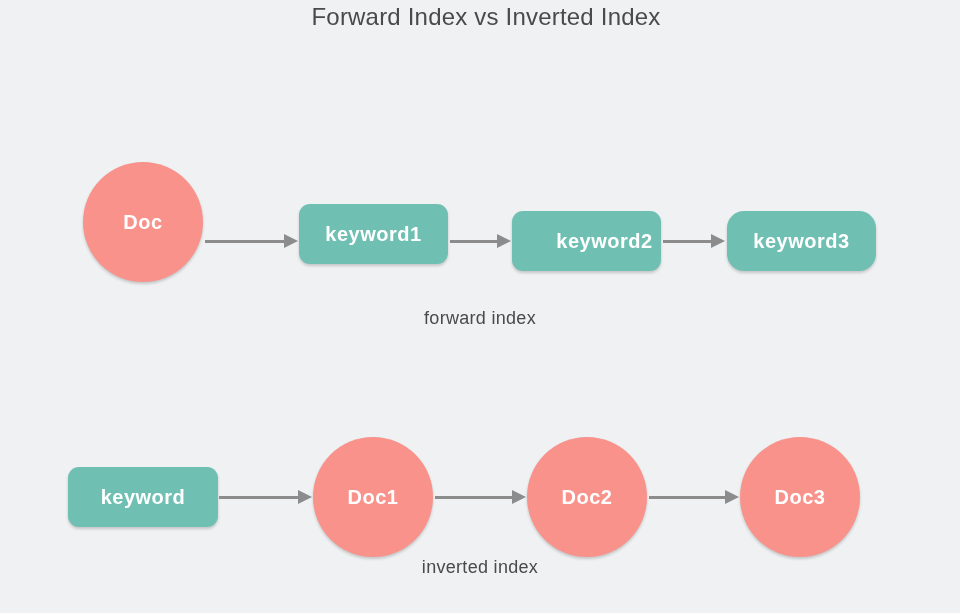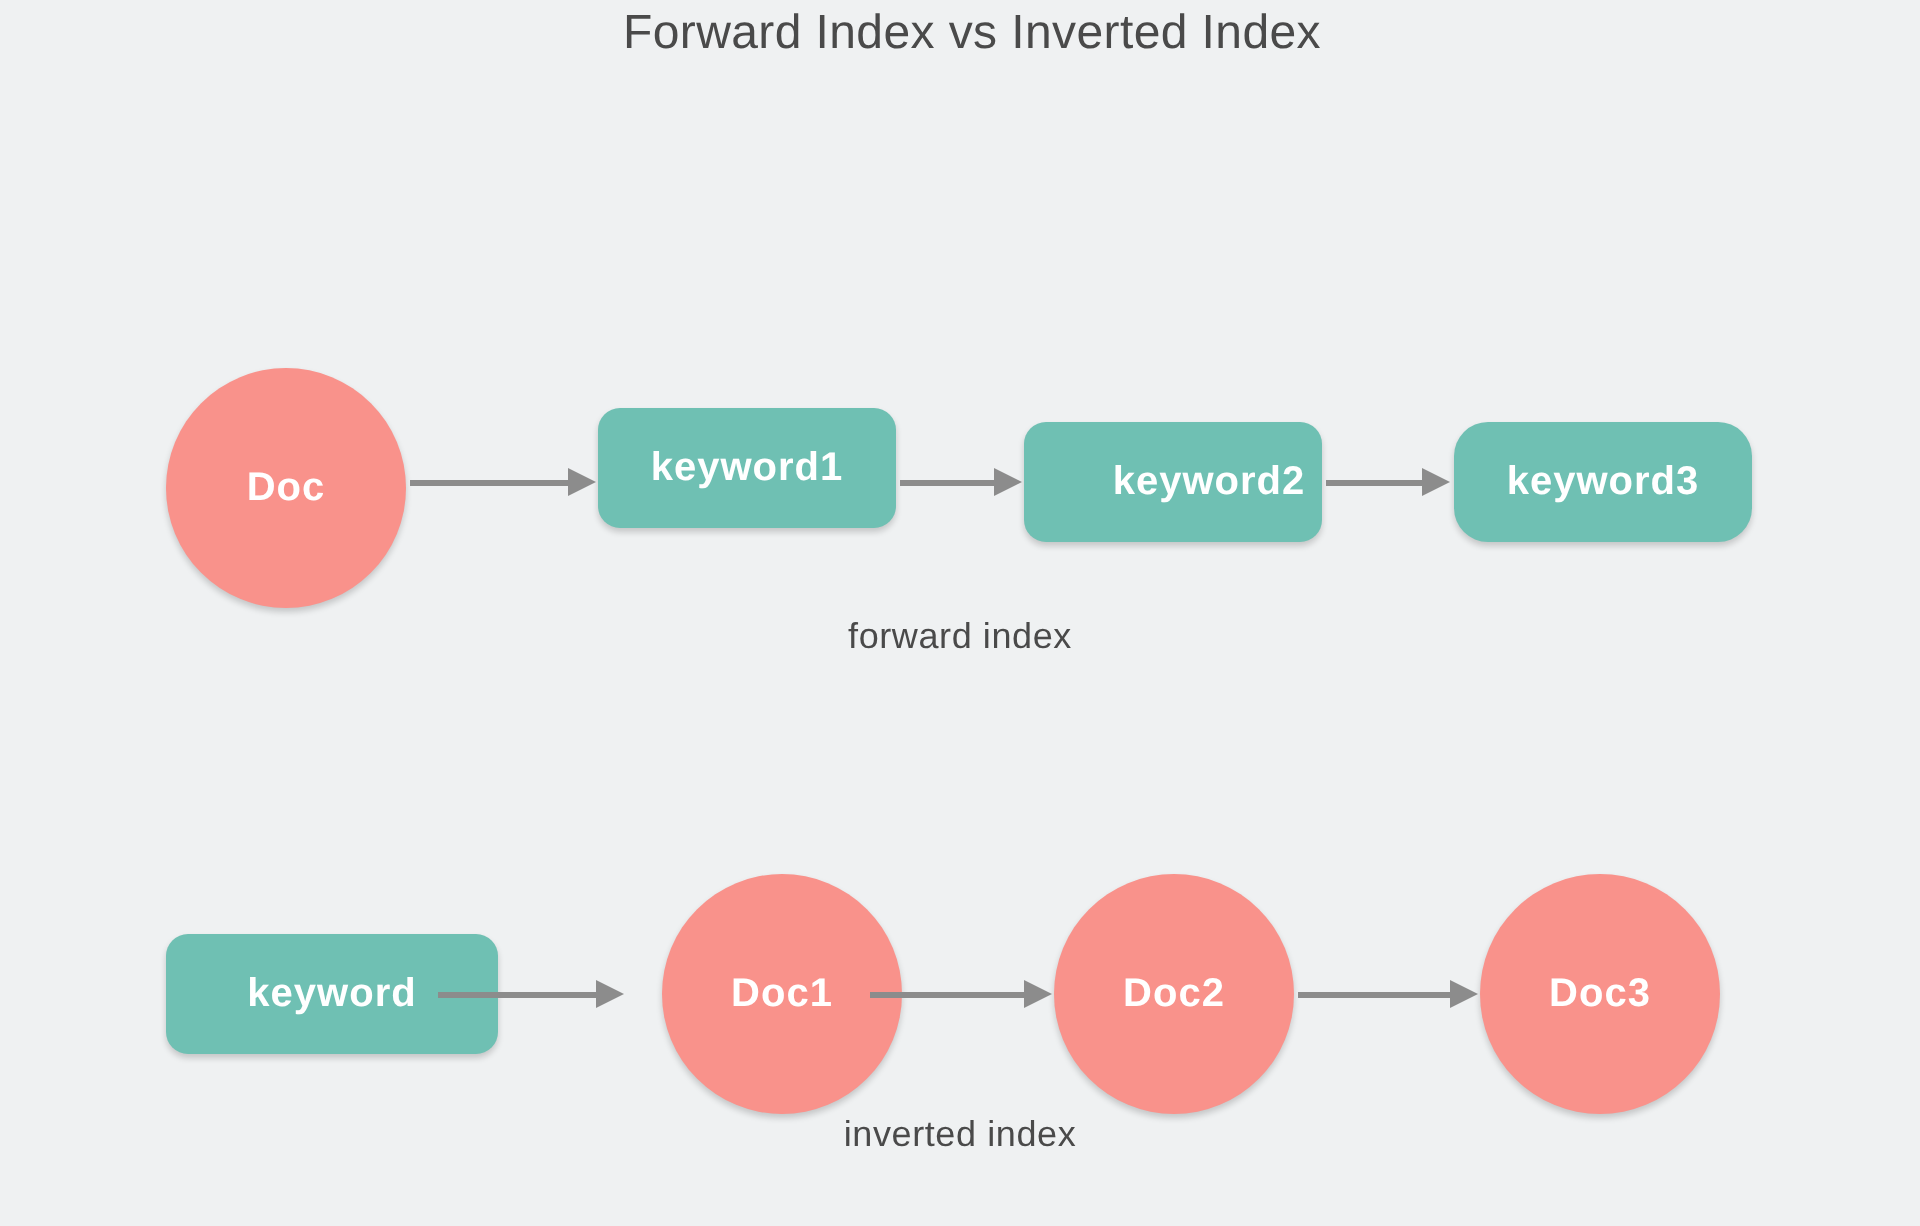--- a/index.html
+++ b/index.html
@@ -103,21 +103,21 @@
     letter-spacing: 0.3px;
   }
 </style>
 </head>
 <body>
 
 <div class="canvas">
 
   <div class="title">Forward Index vs Inverted Index</div>
 
-  <div class="circle" style="left:83px;top:184px;">
+  <div class="circle" style="left:83px;top:162px;">
     <span class="node-label">Doc</span>
   </div>
 
   <div class="arrow" style="left:205px;top:233px;width:93px;">
     <div class="shaft"></div>
     <div class="head"></div>
   </div>
 
   <div class="box" style="left:299px;top:204px;">
     <span class="node-label">keyword1</span>
@@ -136,30 +136,30 @@
     <div class="shaft"></div>
     <div class="head"></div>
   </div>
 
   <div class="box" style="left:727px;top:211px;border-radius:17px;">
     <span class="node-label">keyword3</span>
   </div>
 
   <div class="caption" style="top:308px;">forward index</div>
 
-  <div class="box" style="left:83px;top:467px;width:166px;">
+  <div class="box" style="left:68px;top:467px;width:150px;">
     <span class="node-label">keyword</span>
   </div>
 
   <div class="arrow" style="left:219px;top:489px;width:93px;">
     <div class="shaft"></div>
     <div class="head"></div>
   </div>
 
-  <div class="circle" style="left:331px;top:437px;text-align:right;">
+  <div class="circle" style="left:313px;top:437px;text-align:right;">
     <span class="node-label">Doc1</span>
   </div>
 
   <div class="arrow" style="left:435px;top:489px;width:91px;">
     <div class="shaft"></div>
     <div class="head"></div>
   </div>
 
   <div class="circle" style="left:527px;top:437px;text-align:center;">
     <span class="node-label">Doc2</span>

